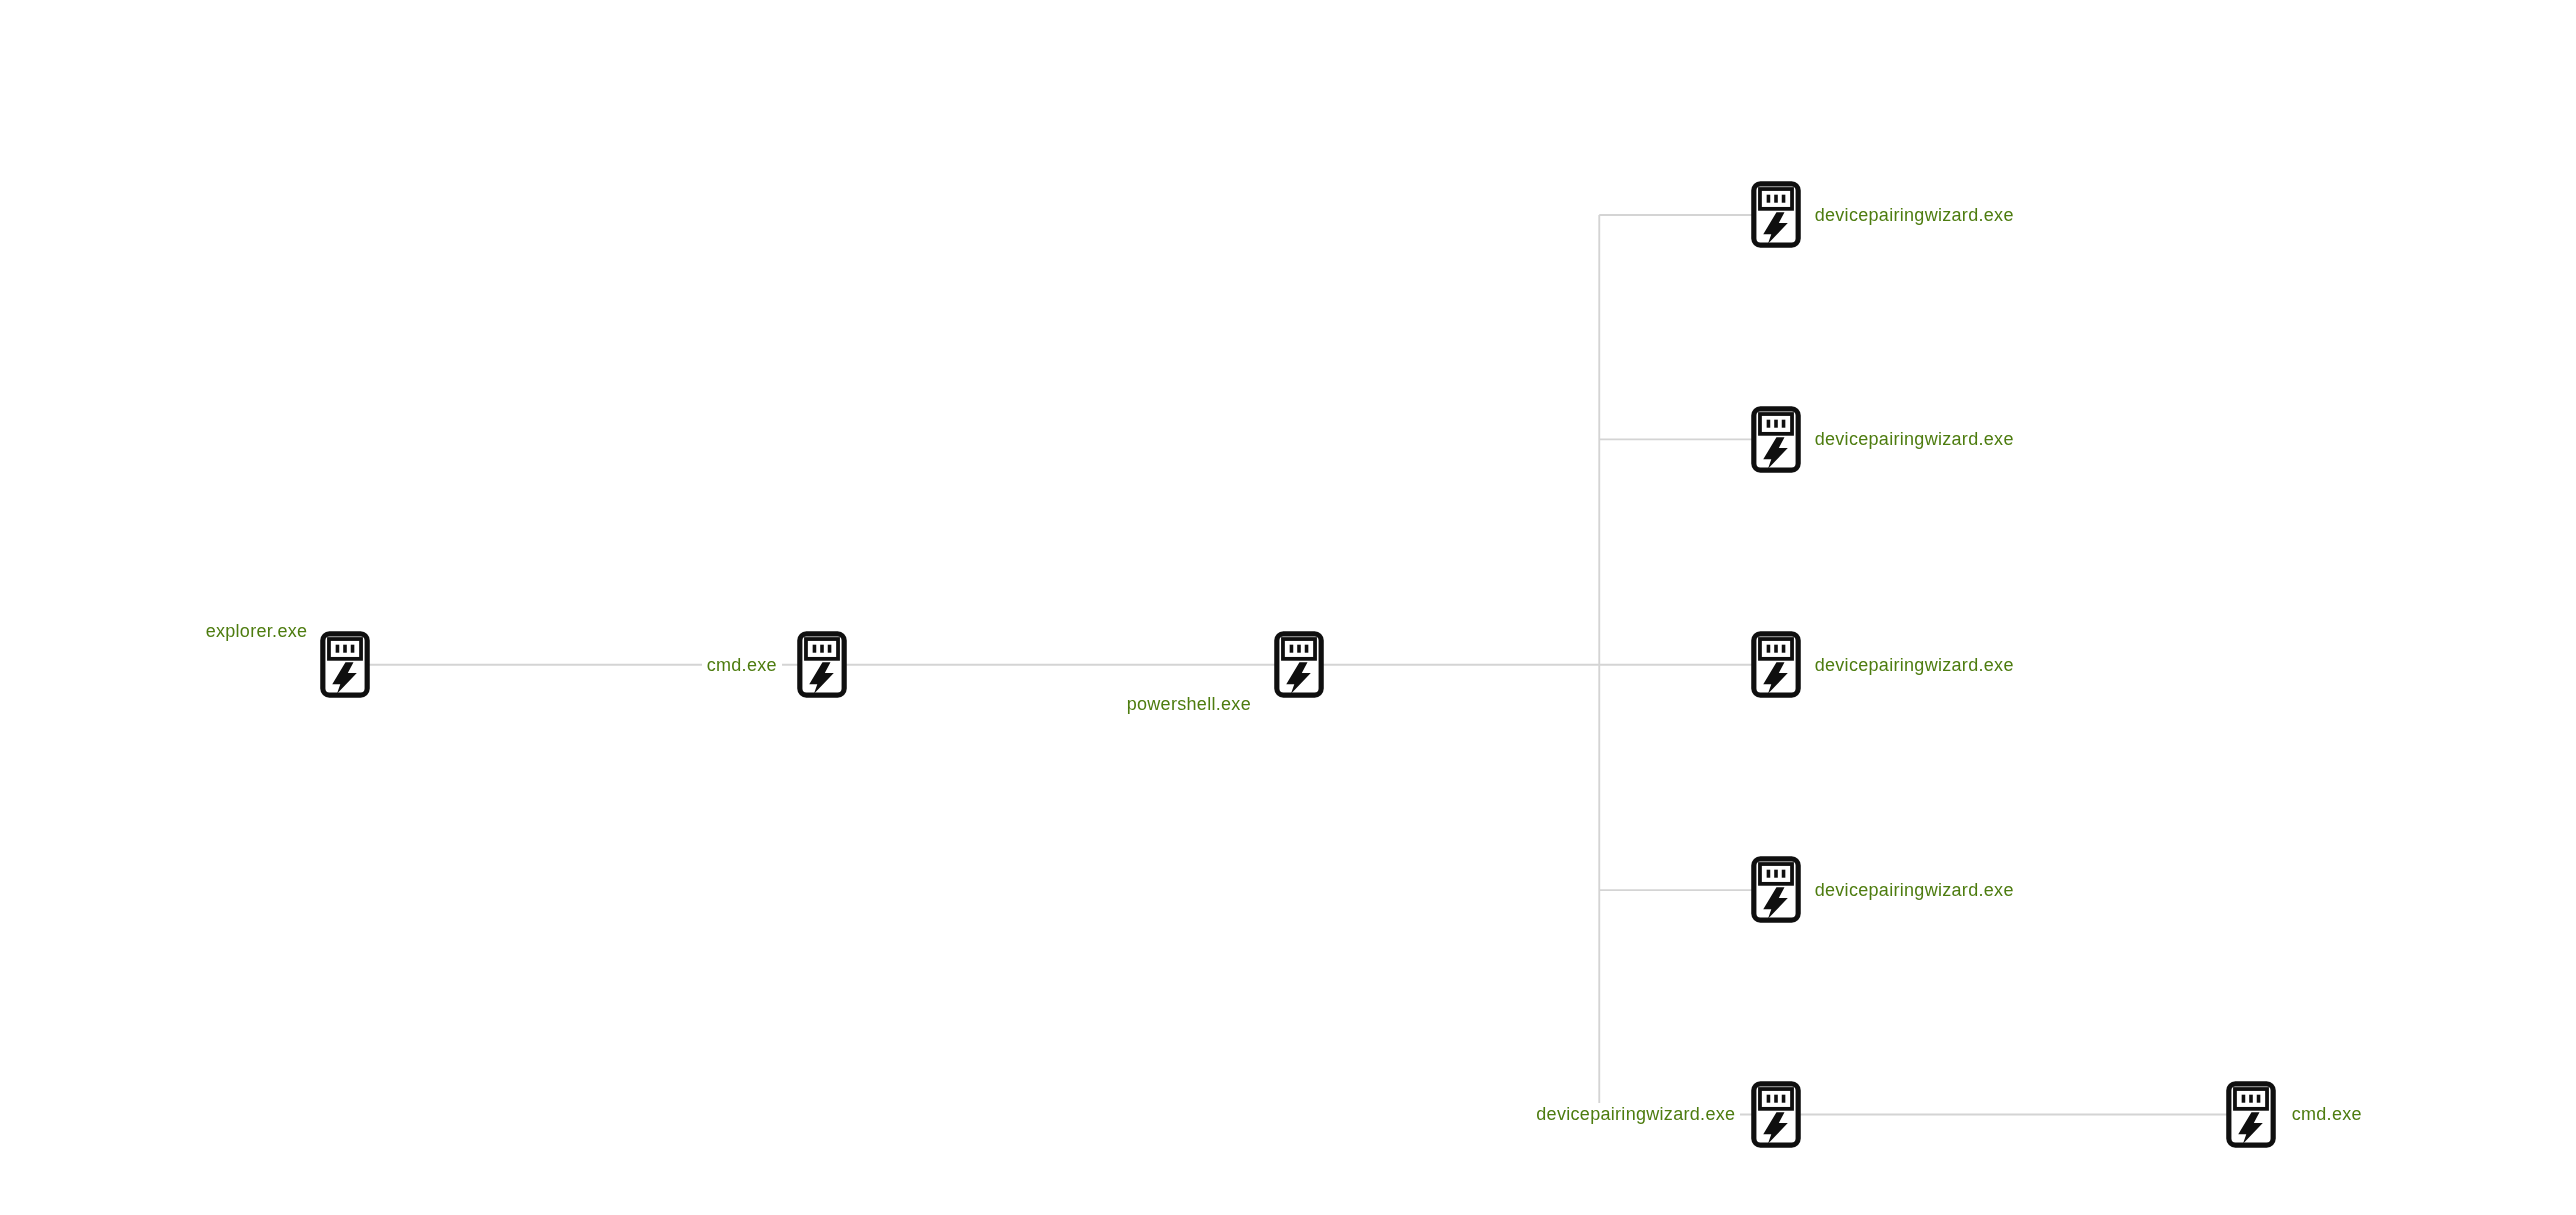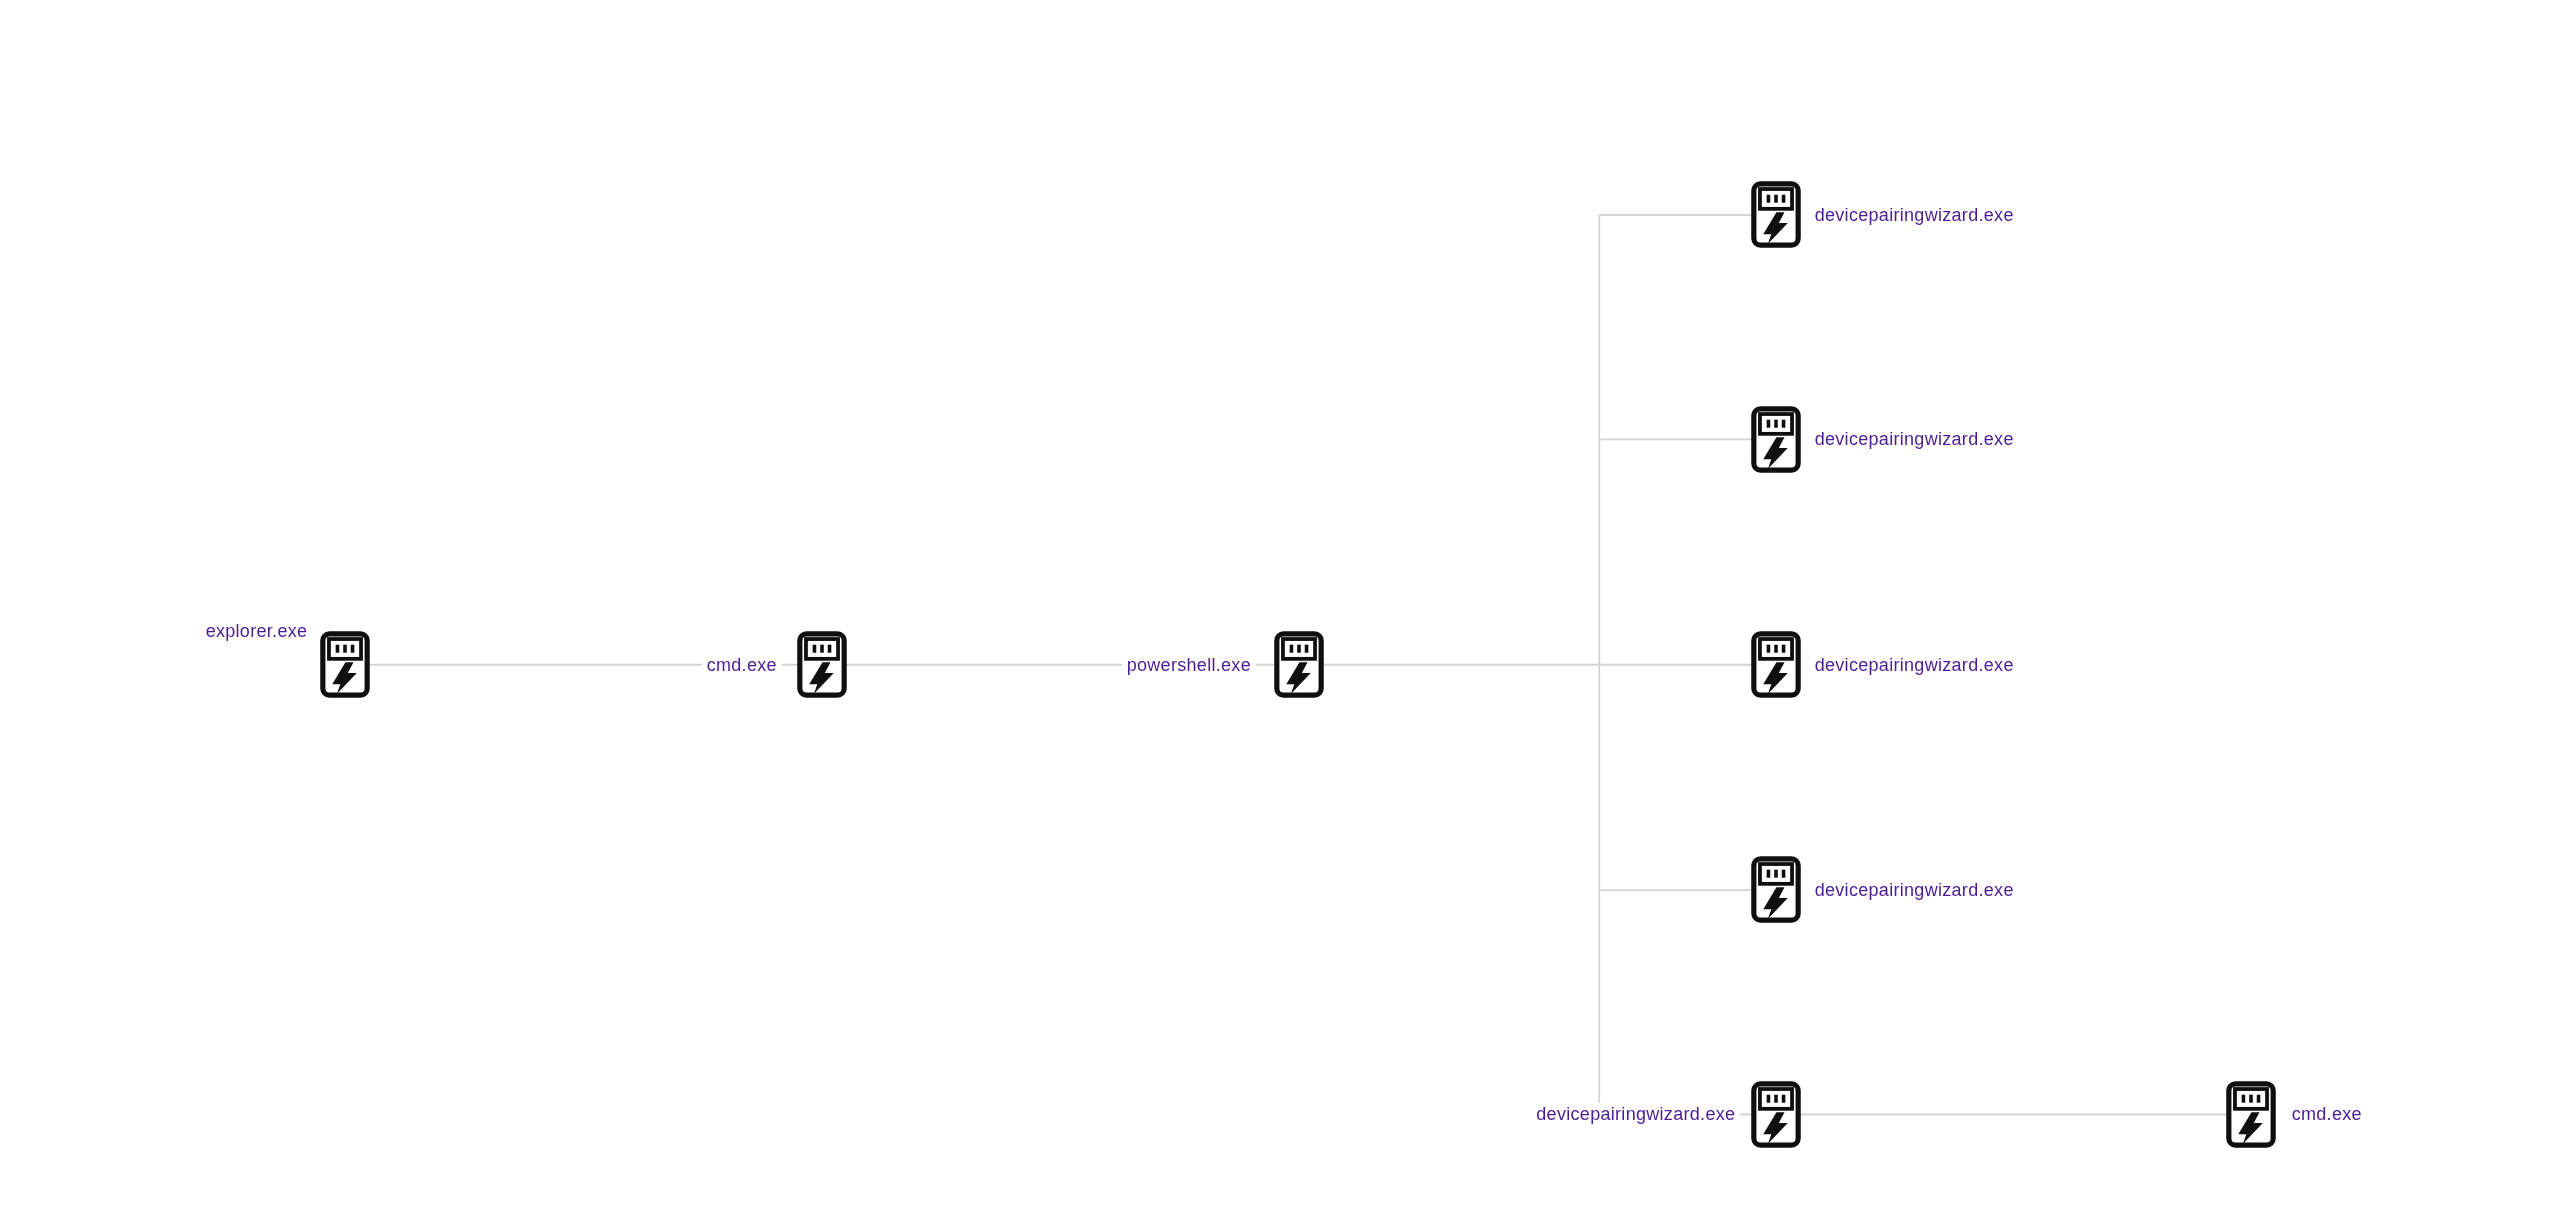--- a/index.html
+++ b/index.html
@@ -28,21 +28,21 @@
     z-index: 2;
     cursor: pointer;
   }
   .node-icon svg { display: block; width: 100%; height: 100%; }
   .node-label {
     position: absolute;
     z-index: 3;
     font-size: 18px;
     line-height: 22.5px;
     letter-spacing: 0.3px;
-    color: #4c1d95;
+    color: #4d7c0f;
     background: #ffffff;
     padding: 0 4.7px;
     white-space: nowrap;
   }
 </style>
 </head>
 <body>
 
 <div id="canvas">
 
@@ -77,21 +77,21 @@
       </svg>
   </div>
 
   <span class="node-label" style="left:702px; top:654px">cmd.exe</span>
   <div class="node-icon" style="left:797px; top:631px">
     <svg viewBox="0 0 53 71">
         <use href="#proc-icon"></use>
       </svg>
   </div>
 
-  <span class="node-label" style="left:1122px; top:654px">powershell.exe</span>
+  <span class="node-label" style="left:1122px; top:693px">powershell.exe</span>
   <div class="node-icon" style="left:1274px; top:631px">
     <svg viewBox="0 0 53 71">
         <use href="#proc-icon"></use>
       </svg>
   </div>
 
   <div class="node-icon" style="left:1751px; top:181px">
     <svg viewBox="0 0 53 71">
         <use href="#proc-icon"></use>
       </svg>

